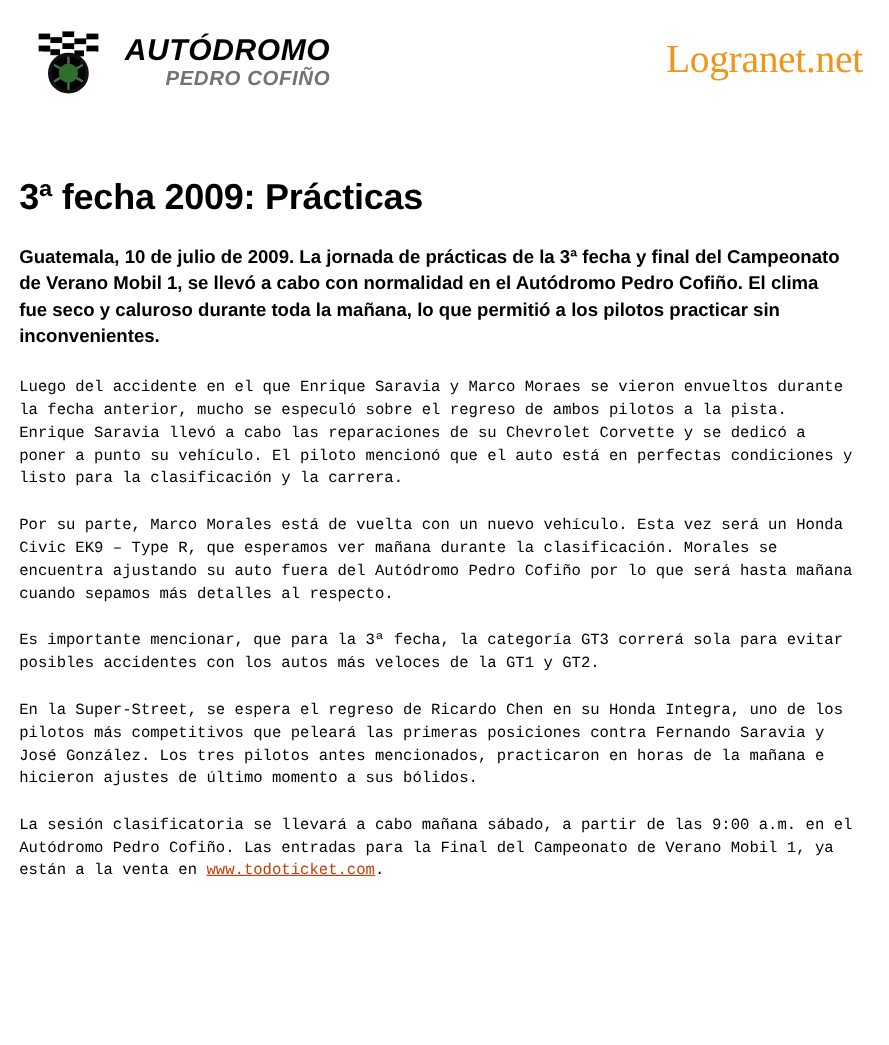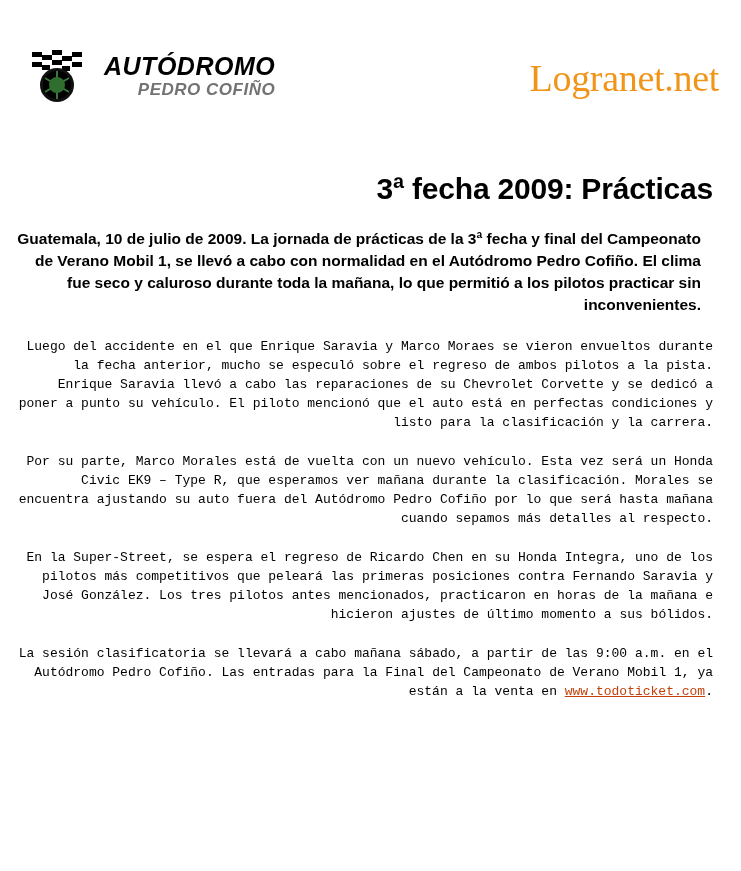--- a/index.html
+++ b/index.html
@@ -20,21 +20,20 @@
     height: 871px;
     box-sizing: border-box;
   }
 
   
   .header {
     position: relative;
     height: 100px;
     padding: 12px 22px 0 30px;
     box-sizing: border-box;
-    margin-top: 24px;
   }
   .logo-block {
     position: absolute;
     left: 30px;
     top: 26px;
     display: flex;
     align-items: center;
   }
   .logo-mark {
     position: relative;
@@ -100,30 +99,29 @@
     letter-spacing: 0.5px;
     color: #737373;
     margin-top: 2px;
     text-align: right;
   }
   .brand {
     position: absolute;
     right: 22px;
     top: 32px;
     font-family: "Liberation Serif", serif;
-    font-size: 38px;
+    font-size: 33px;
     color: #f0951a;
     letter-spacing: -0.3px;
   }
 
   
   .article {
     padding: 30px 28px 0 16px;
     box-sizing: border-box;
-    text-align: right;
   }
   h1.title {
     font-family: "Liberation Sans", sans-serif;
     font-size: 30px;
     font-weight: bold;
     margin: 18px 0 22px 0;
     color: #000000;
     letter-spacing: -0.2px;
   }
   .lead {
@@ -206,18 +204,19 @@
   </div>
 
   <div class="article">
     <h1 class="title">3ª fecha 2009: Prácticas</h1>
 
     <p class="lead">Guatemala, 10 de julio de 2009. La jornada de prácticas de la 3ª fecha y final del Campeonato de Verano Mobil 1, se llevó a cabo con normalidad en el Autódromo Pedro Cofiño. El clima fue seco y caluroso durante toda la mañana, lo que permitió a los pilotos practicar sin inconvenientes.</p>
 
 
     <p class="body">Luego del accidente en el que Enrique Saravia y Marco Moraes se vieron envueltos durante la fecha anterior, mucho se especuló sobre el regreso de ambos pilotos a la pista. Enrique Saravia llevó a cabo las reparaciones de su Chevrolet Corvette y se dedicó a poner a punto su vehículo. El piloto mencionó que el auto está en perfectas condiciones y listo para la clasificación y la carrera.</p>
     <p class="body">Por su parte, Marco Morales está de vuelta con un nuevo vehículo. Esta vez será un Honda Civic EK9 – Type R,  que esperamos ver mañana durante la clasificación. Morales se encuentra ajustando su auto fuera del Autódromo Pedro Cofiño por lo que será hasta mañana cuando sepamos más detalles al respecto.</p>
+    <p class="body">Es importante mencionar, que para la 3ª fecha, la categoría GT3 correrá sola para evitar posibles accidentes con los autos más veloces de la GT1 y GT2.</p>
     <p class="body">En la Super-Street, se espera el regreso de Ricardo Chen en su Honda Integra, uno de los pilotos más competitivos que peleará las primeras posiciones contra Fernando Saravia y José González. Los tres pilotos antes mencionados, practicaron en horas de la mañana e hicieron ajustes de último momento a sus bólidos.</p>
 
     <p class="body"><span>La sesión clasificatoria se llevará a cabo mañana sábado, a partir de las 9:00 a.m. en el Autódromo Pedro Cofiño. Las entradas para la Final del Campeonato de Verano Mobil 1, ya están a la venta en </span><a class="link" href="#">www.todoticket.com</a><span>.</span></p>
   </div>
 
 </div>
 
 </body></html>

